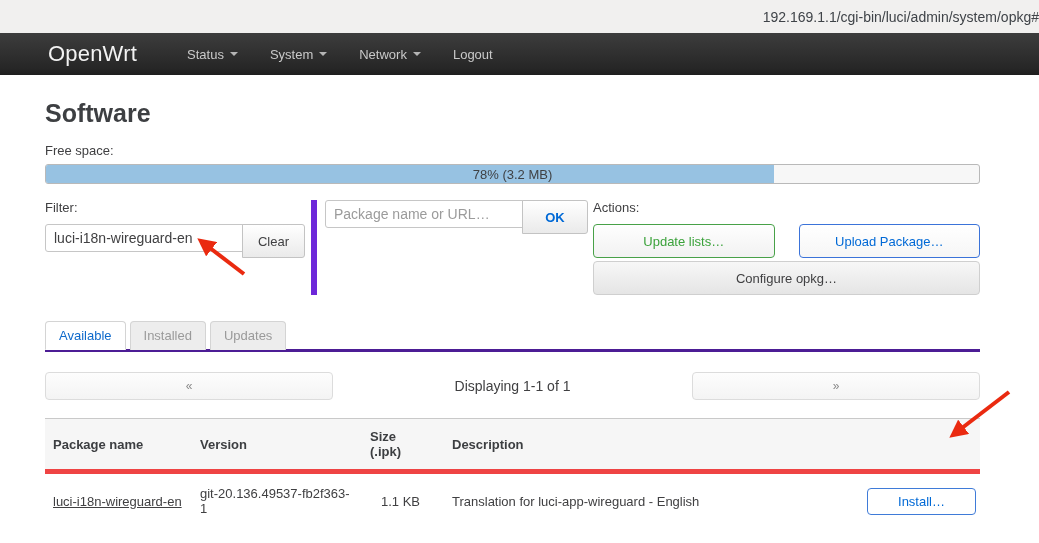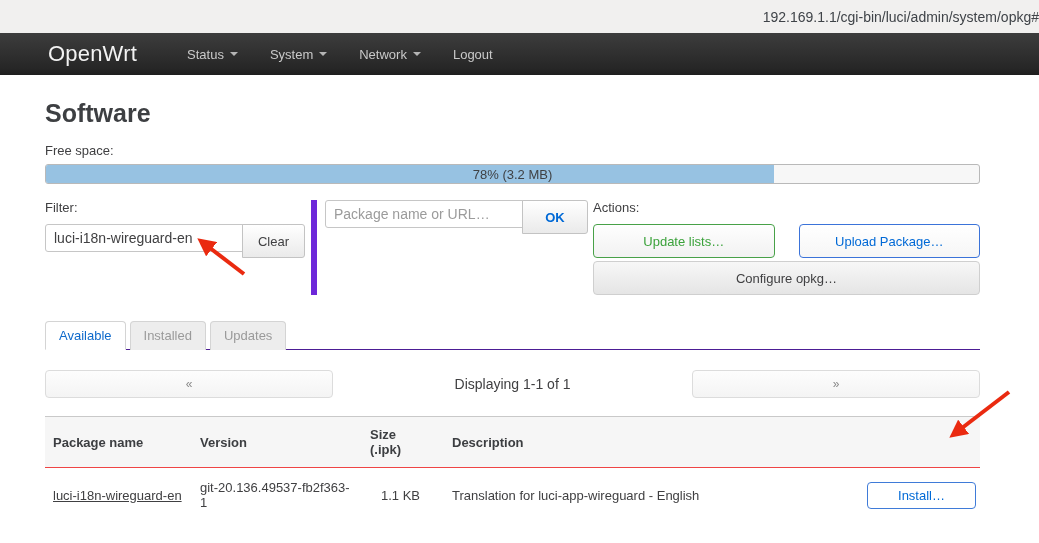--- a/index.html
+++ b/index.html
@@ -70,39 +70,39 @@
     color: #404042; font-size: 13px; border-radius: 3px; cursor: pointer;
     font-family: "Liberation Sans", sans-serif; height: 28px; padding: 16px 12px;
   }
   .btn-clear { width: 66px; border-radius: 0 3px 3px 0; margin-left: -1px; }
   .btn-ok { width: 66px; border-radius: 0 3px 3px 0; margin-left: -1px; color: #0069d6; font-weight: bold; }
   .actions-row { display: flex; gap: 24px; margin-bottom: 3px; }
   .btn-update { flex: 1; height: 26px; color: #3ba23b; border-color: #48a148; background: linear-gradient(#fefefe, #f2f2f2); border-radius: 4px; }
   .btn-upload { flex: 1; height: 26px; color: #0069d6; border-color: #3b73d9; background: linear-gradient(#ffffff, #f6f6f6); border-radius: 4px; }
   .btn-configure { width: 100%; height: 25px; background: linear-gradient(#f7f7f7, #e5e5e5); border-color: #cfcfcf; border-radius: 4px; }
   
-  .tabs { display: flex; margin-top: 25px; border-bottom: 1px solid #4c1d95; width: 935px; }
+  .tabs { display: flex; margin-top: 25px; border-bottom: 3px solid #4c1d95; width: 935px; }
   .tab {
     font-size: 13px; padding: 6px 13px; margin-right: 4px; cursor: pointer;
     border: 1px solid #d4d4d4; border-bottom: none; border-radius: 4px 4px 0 0;
     background: #ededed; color: #9a9a9a; position: relative; top: 1px;
   }
   .tab.active { background: #ffffff; color: #0f6acb; border-bottom: 1px solid #ffffff; }
   
   .pagination { display: flex; align-items: center; margin-top: 20px; width: 935px; }
   .page-btn {
     width: 288px; height: 28px; border: 1px solid #dcdcdc; border-radius: 4px;
     background: linear-gradient(#fdfdfd, #f4f4f4); color: #8a8a8a; font-size: 12px;
     display: flex; align-items: center; justify-content: center; cursor: pointer;
     font-family: "Liberation Sans", sans-serif;
   }
   .page-status { flex: 1; text-align: center; font-size: 14px; color: #404042; }
   
   .pkg-table { width: 935px; border-collapse: collapse; margin-top: 18px; font-size: 13px; }
-  .pkg-table thead tr { background: #f6f6f6; border-top: 1px solid #c9c9c9; border-bottom: 1px solid #ef4444; }
+  .pkg-table thead tr { background: #f6f6f6; border-top: 1px solid #c9c9c9; border-bottom: 5px solid #ef4444; }
   .pkg-table th { text-align: left; font-weight: bold; color: #3c3e41; padding: 10px 8px; }
   .pkg-table td { padding: 12px 8px; vertical-align: middle; }
   .col-name { width: 147px; }
   .col-version { width: 170px; }
   .col-size { width: 66px; text-align: right; }
   .col-desc { padding-left: 24px !important; }
   .col-action { width: 86px; }
   .pkg-link { color: #404042; text-decoration: underline; }
   .size-cell { text-align: right; }
   .desc-cell { padding-left: 24px !important; }

